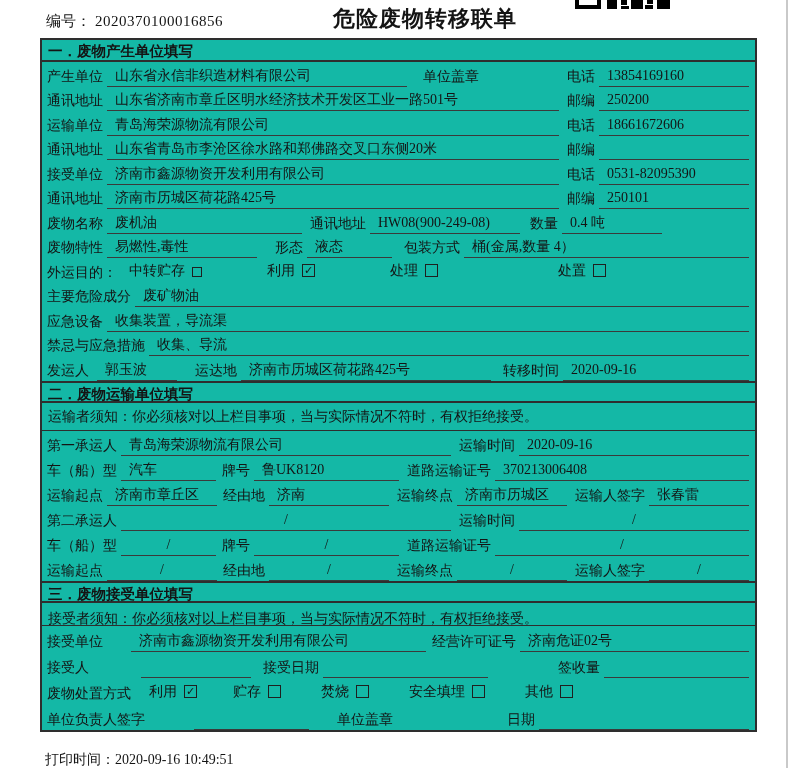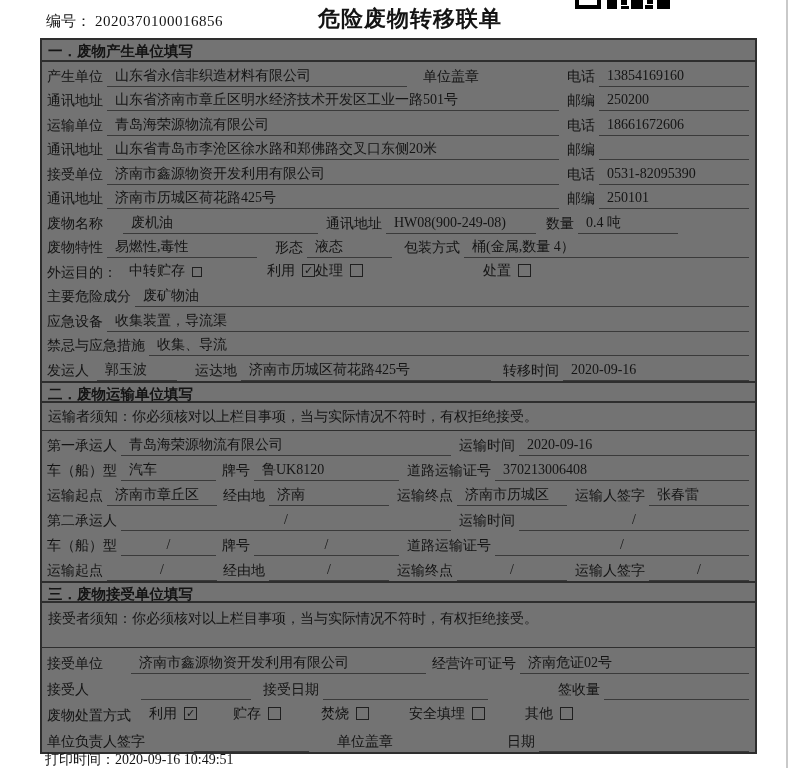--- a/index.html
+++ b/index.html
@@ -3,42 +3,42 @@
 <meta charset="utf-8">
 <style>
   html,body{margin:0;padding:0;}
   body{
     width:796px;height:768px;background:#ffffff;position:relative;overflow:hidden;
     font-family:"Liberation Serif","DejaVu Serif",serif;color:#141414;
   }
   .serial{position:absolute;left:46px;top:12px;font-size:15px;white-space:nowrap;}
   .serial .num{margin-left:4px;letter-spacing:.5px;}
   .doc-title{
-    position:absolute;left:410px;top:4px;transform:translateX(-50%);
+    position:absolute;left:425px;top:4px;transform:translateX(-50%);
     margin:0;font-size:22px;font-weight:700;white-space:nowrap;letter-spacing:1px;
     font-family:"Liberation Sans","DejaVu Sans",sans-serif;
   }
   .qr{position:absolute;left:575px;top:0;width:98px;height:9px;overflow:hidden;}
   .page-edge{position:absolute;right:8px;top:0;bottom:0;width:2px;background:#c9c9c9;}
 
   .form{
     position:absolute;left:40px;top:38px;width:717px;box-sizing:border-box;
-    border:2px solid #2e2e2e;background:#737373;
+    border:2px solid #2e2e2e;background:#14b8a6;
   }
   .sec-header{
     font-family:"Liberation Sans","DejaVu Sans",sans-serif;
     font-weight:700;font-size:14.5px;line-height:20px;height:22px;box-sizing:border-box;
     padding:1px 6px 0 6px;border-bottom:2px solid #2e2e2e;
   }
   .sec + .sec .sec-header{border-top:2px solid #2e2e2e;}
   .note{
     font-size:14px;height:28px;box-sizing:border-box;padding:5px 6px 0 6px;
     border-bottom:1.5px solid #2e2e2e;white-space:nowrap;
   }
-  .sec3 .note{height:45px;padding-top:7px;}
+  .sec3 .note{height:23px;padding-top:7px;}
   .rows{padding:0 6px 0 5px;}
   .row{display:flex;align-items:flex-end;height:24.5px;}
   .sec2 .row{height:25px;}
   .sec3 .row{height:26px;}
   .lbl{white-space:nowrap;margin-right:4px;padding-bottom:1px;font-size:14px;flex:0 0 auto;}
   .fld{
     border-bottom:1.5px solid #3a3a3a;font-size:14px;white-space:nowrap;overflow:hidden;
     box-sizing:border-box;height:21px;line-height:19px;padding:0 2px 1px 8px;flex:0 0 auto;
   }
   .fld.flex{flex:1 1 auto;}
@@ -109,21 +109,21 @@
           <span class="fld" style="width: 150px;">0531-82095390</span>
         </div>
         <div class="row">
           <span class="lbl">通讯地址</span>
           <span class="fld" style="width: 452px;">济南市历城区荷花路425号</span>
           <span class="lbl" style="margin-left: auto;">邮编</span>
           <span class="fld" style="width: 150px;">250101</span>
         </div>
         <div class="row">
           <span class="lbl">废物名称</span>
-          <span class="fld" style="width: 195px; margin-left: 16px;">废机油</span>
+          <span class="fld" style="width: 195px;">废机油</span>
           <span class="lbl" style="margin-left: 8px;">通讯地址</span>
           <span class="fld" style="width: 150px;">HW08(900-249-08)</span>
           <span class="lbl" style="margin-left: 10px;">数量</span>
           <span class="fld" style="width: 100px;">0.4 吨</span>
         </div>
         <div class="row">
           <span class="lbl">废物特性</span>
           <span class="fld" style="width: 150px;">易燃性,毒性</span>
           <span class="lbl" style="margin-left: 18px;">形态</span>
           <span class="fld" style="width: 85px;">液态</span>
@@ -133,21 +133,21 @@
         <div class="row">
           <span class="lbl">外运目的：</span>
           <span class="chk" style="margin-left: 8px;">
             <span class="ctext">中转贮存</span>
             <span class="box small"></span>
           </span>
           <span class="chk" style="margin-left: 65px;">
             <span class="ctext">利用</span>
             <span class="box">✓</span>
           </span>
-          <span class="chk" style="">
+          <span class="chk" style="margin-left: 75px;">
             <span class="ctext">处理</span>
             <span class="box"></span>
           </span>
           <span class="chk" style="margin-left: 120px;">
             <span class="ctext">处置</span>
             <span class="box"></span>
           </span>
         </div>
         <div class="row">
           <span class="lbl">主要危险成分</span>

